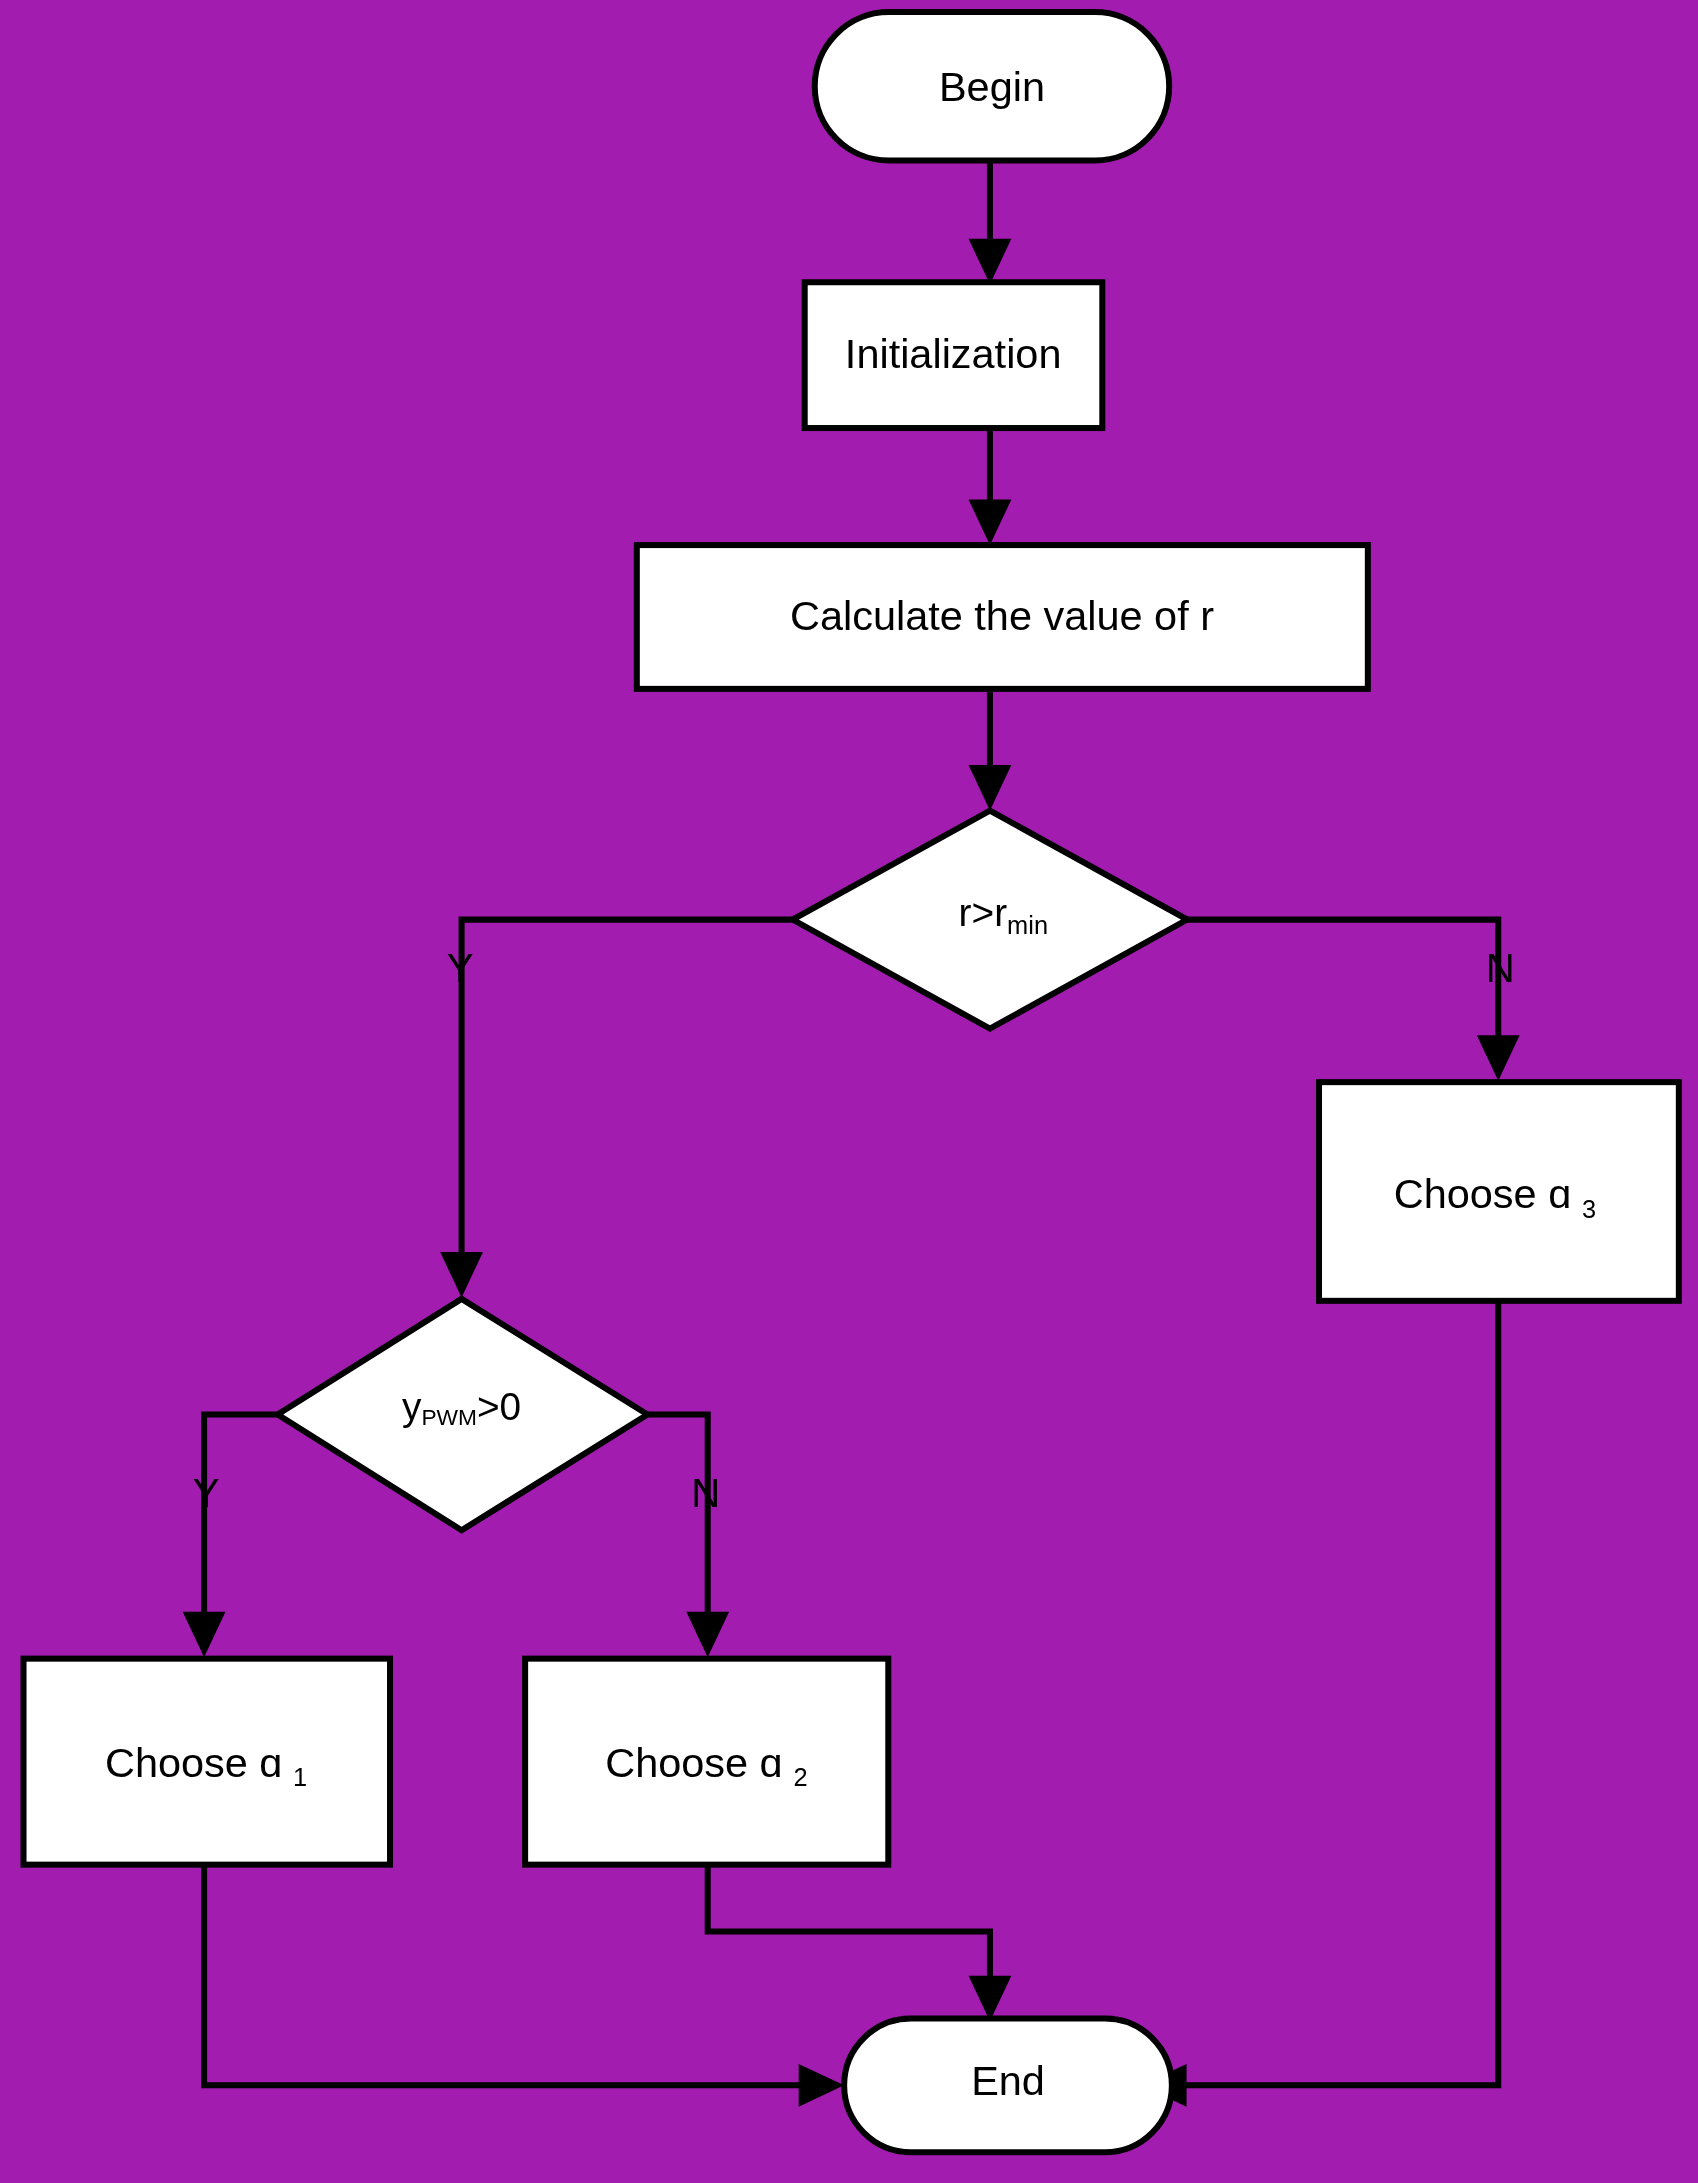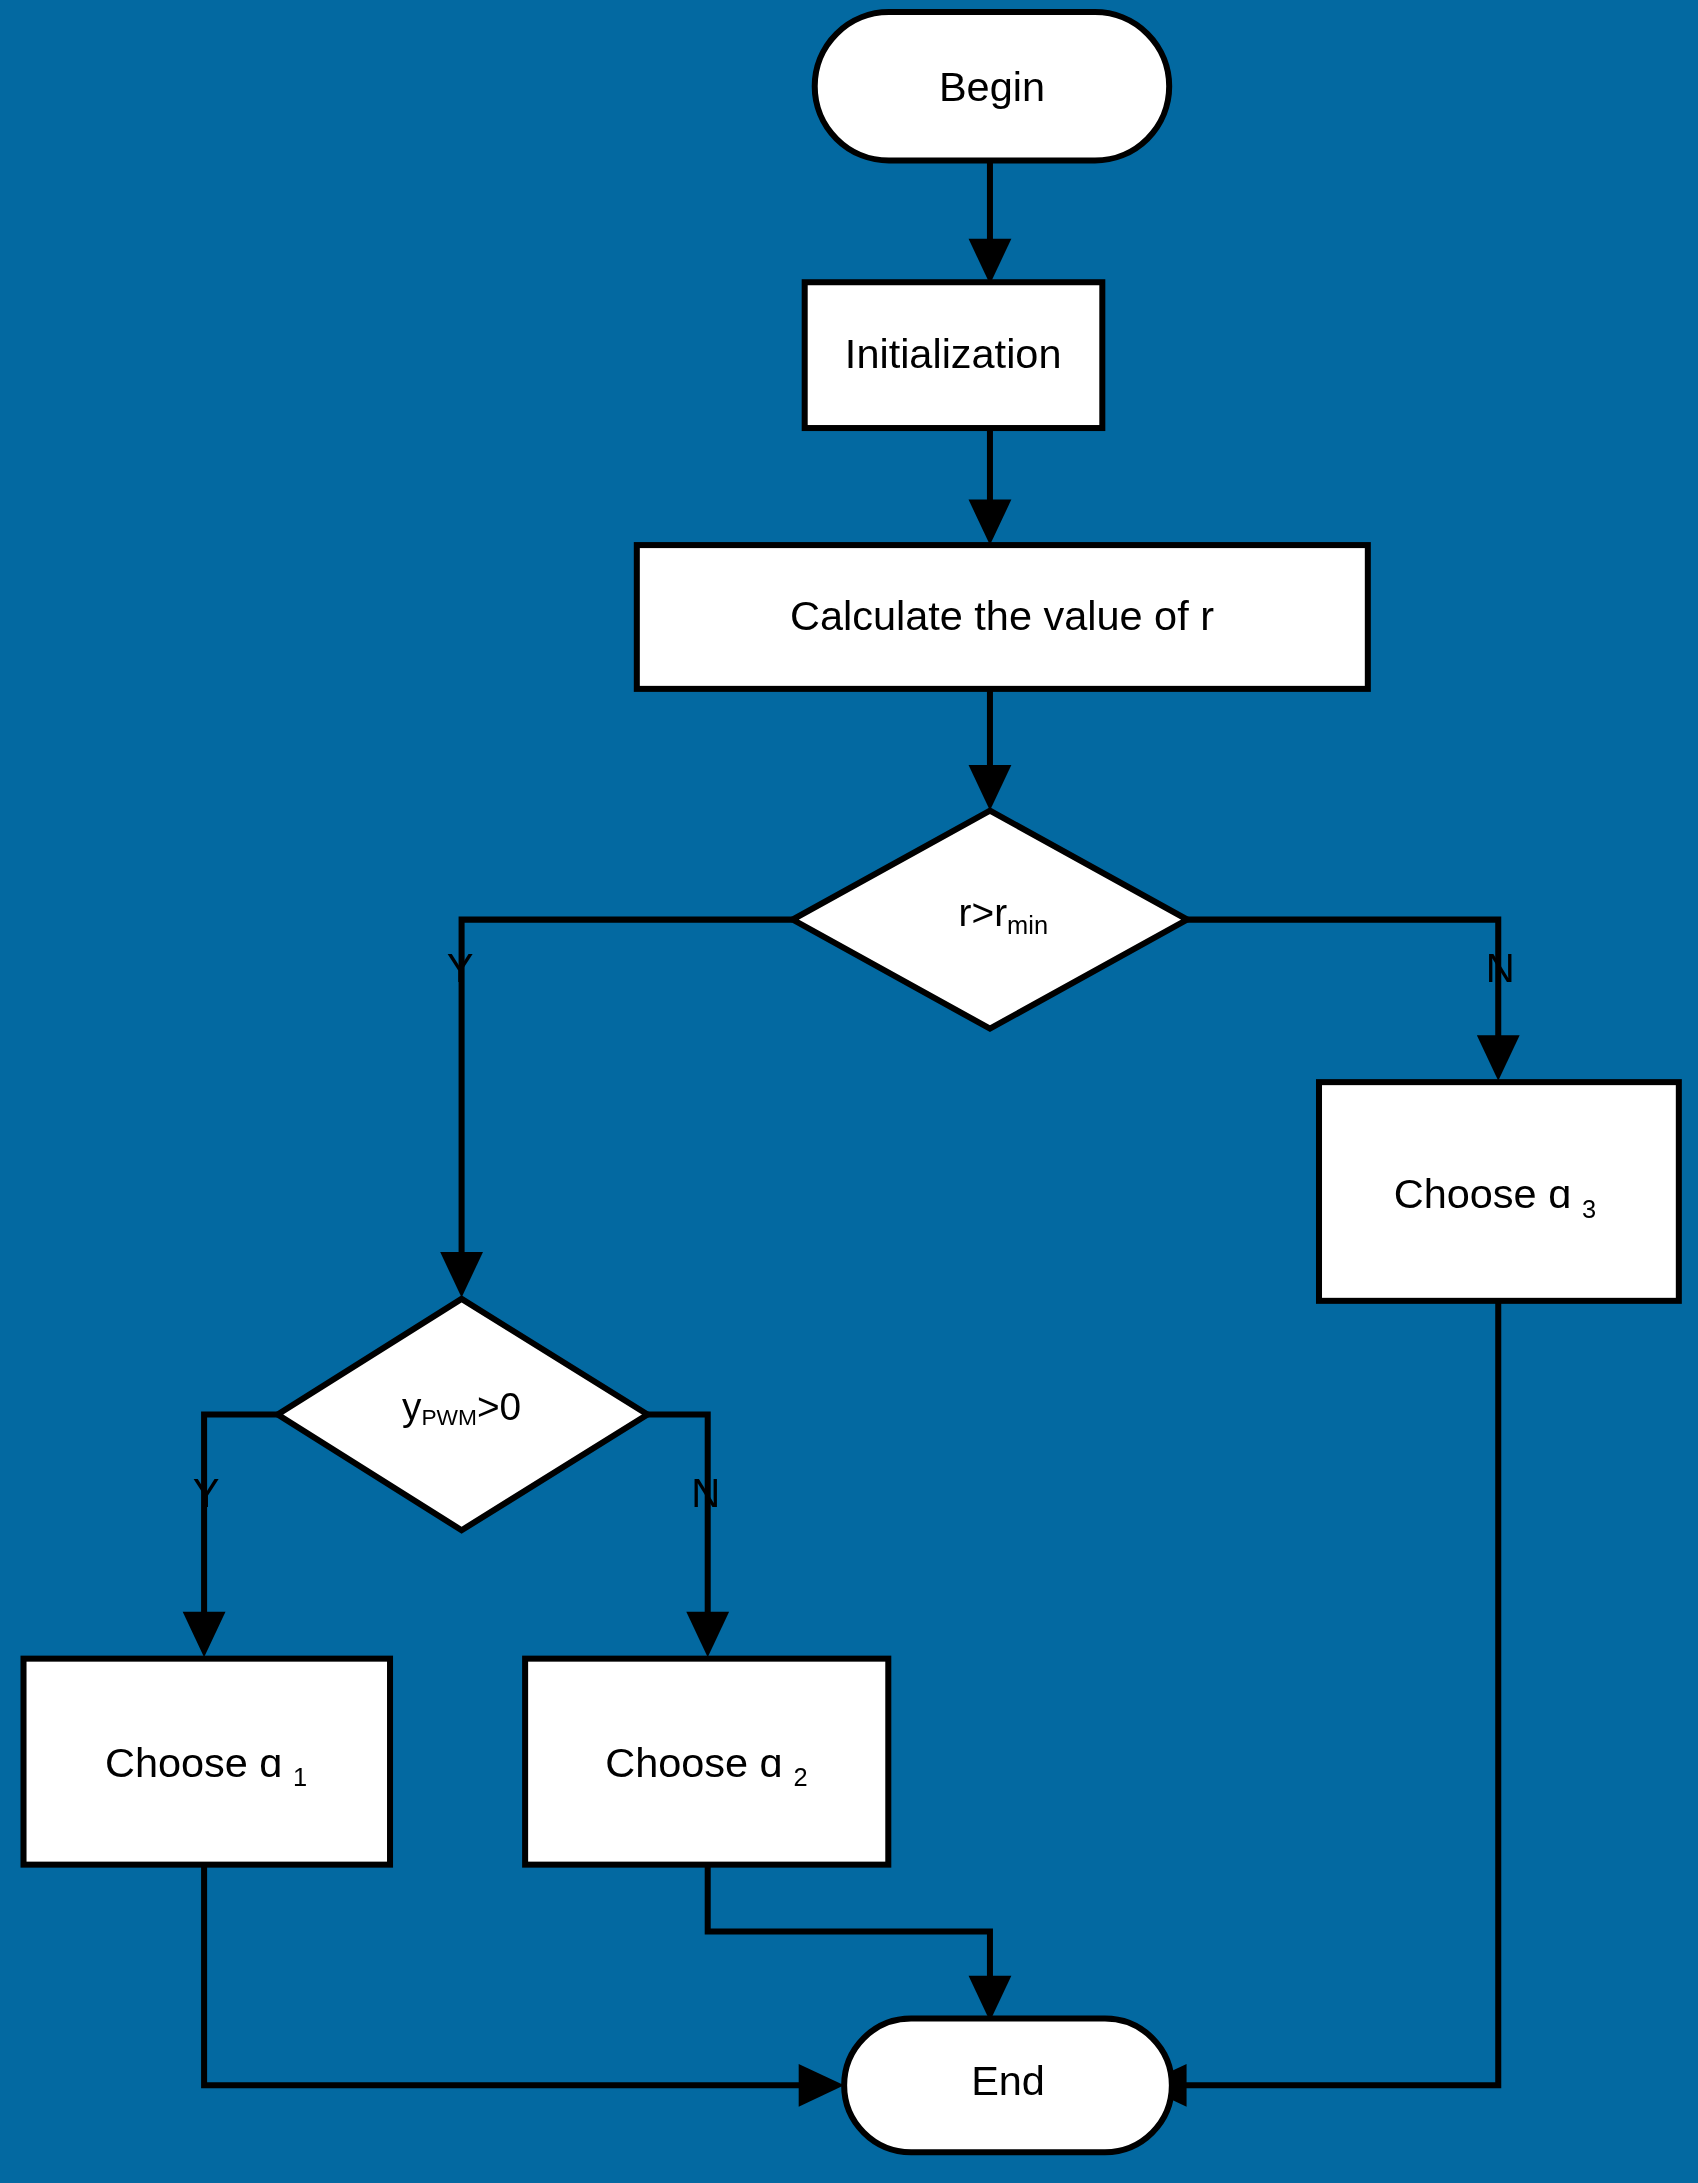--- a/index.html
+++ b/index.html
@@ -7,21 +7,21 @@
     padding: 0;
     background: #ffffff;
   }
   body {
     font-family: "Liberation Sans", sans-serif;
   }
   #flowchart-root {
     position: relative;
     width: 1699px;
     height: 2183px;
-    background: #0369a1;
+    background: #a21caf;
     overflow: hidden;
   }
   svg.diagram {
     display: block;
     width: 1699px;
     height: 2183px;
   }
   .shape-stroke {
     fill: #ffffff;
     stroke: #000000;

